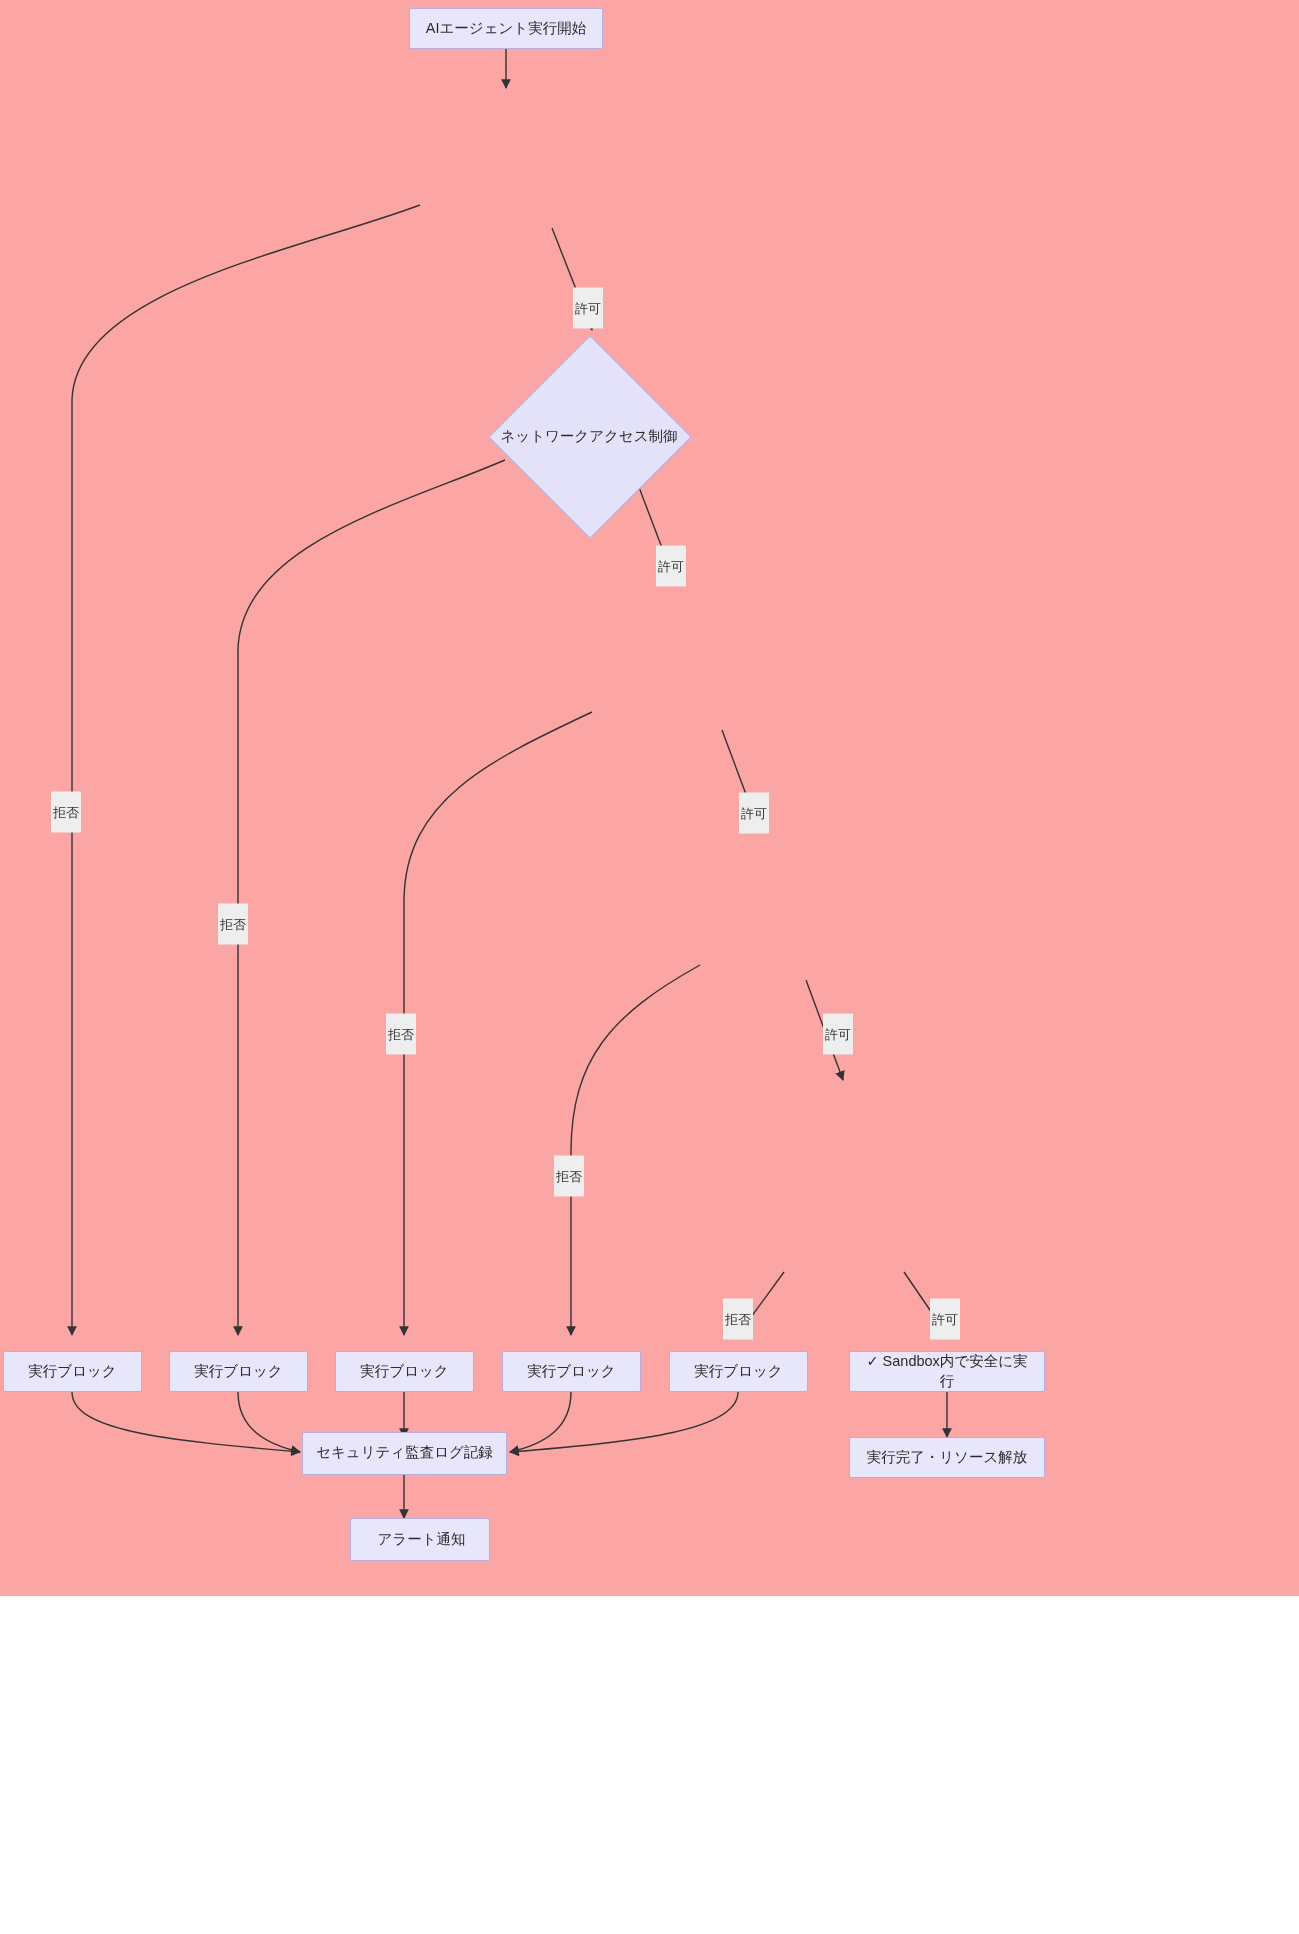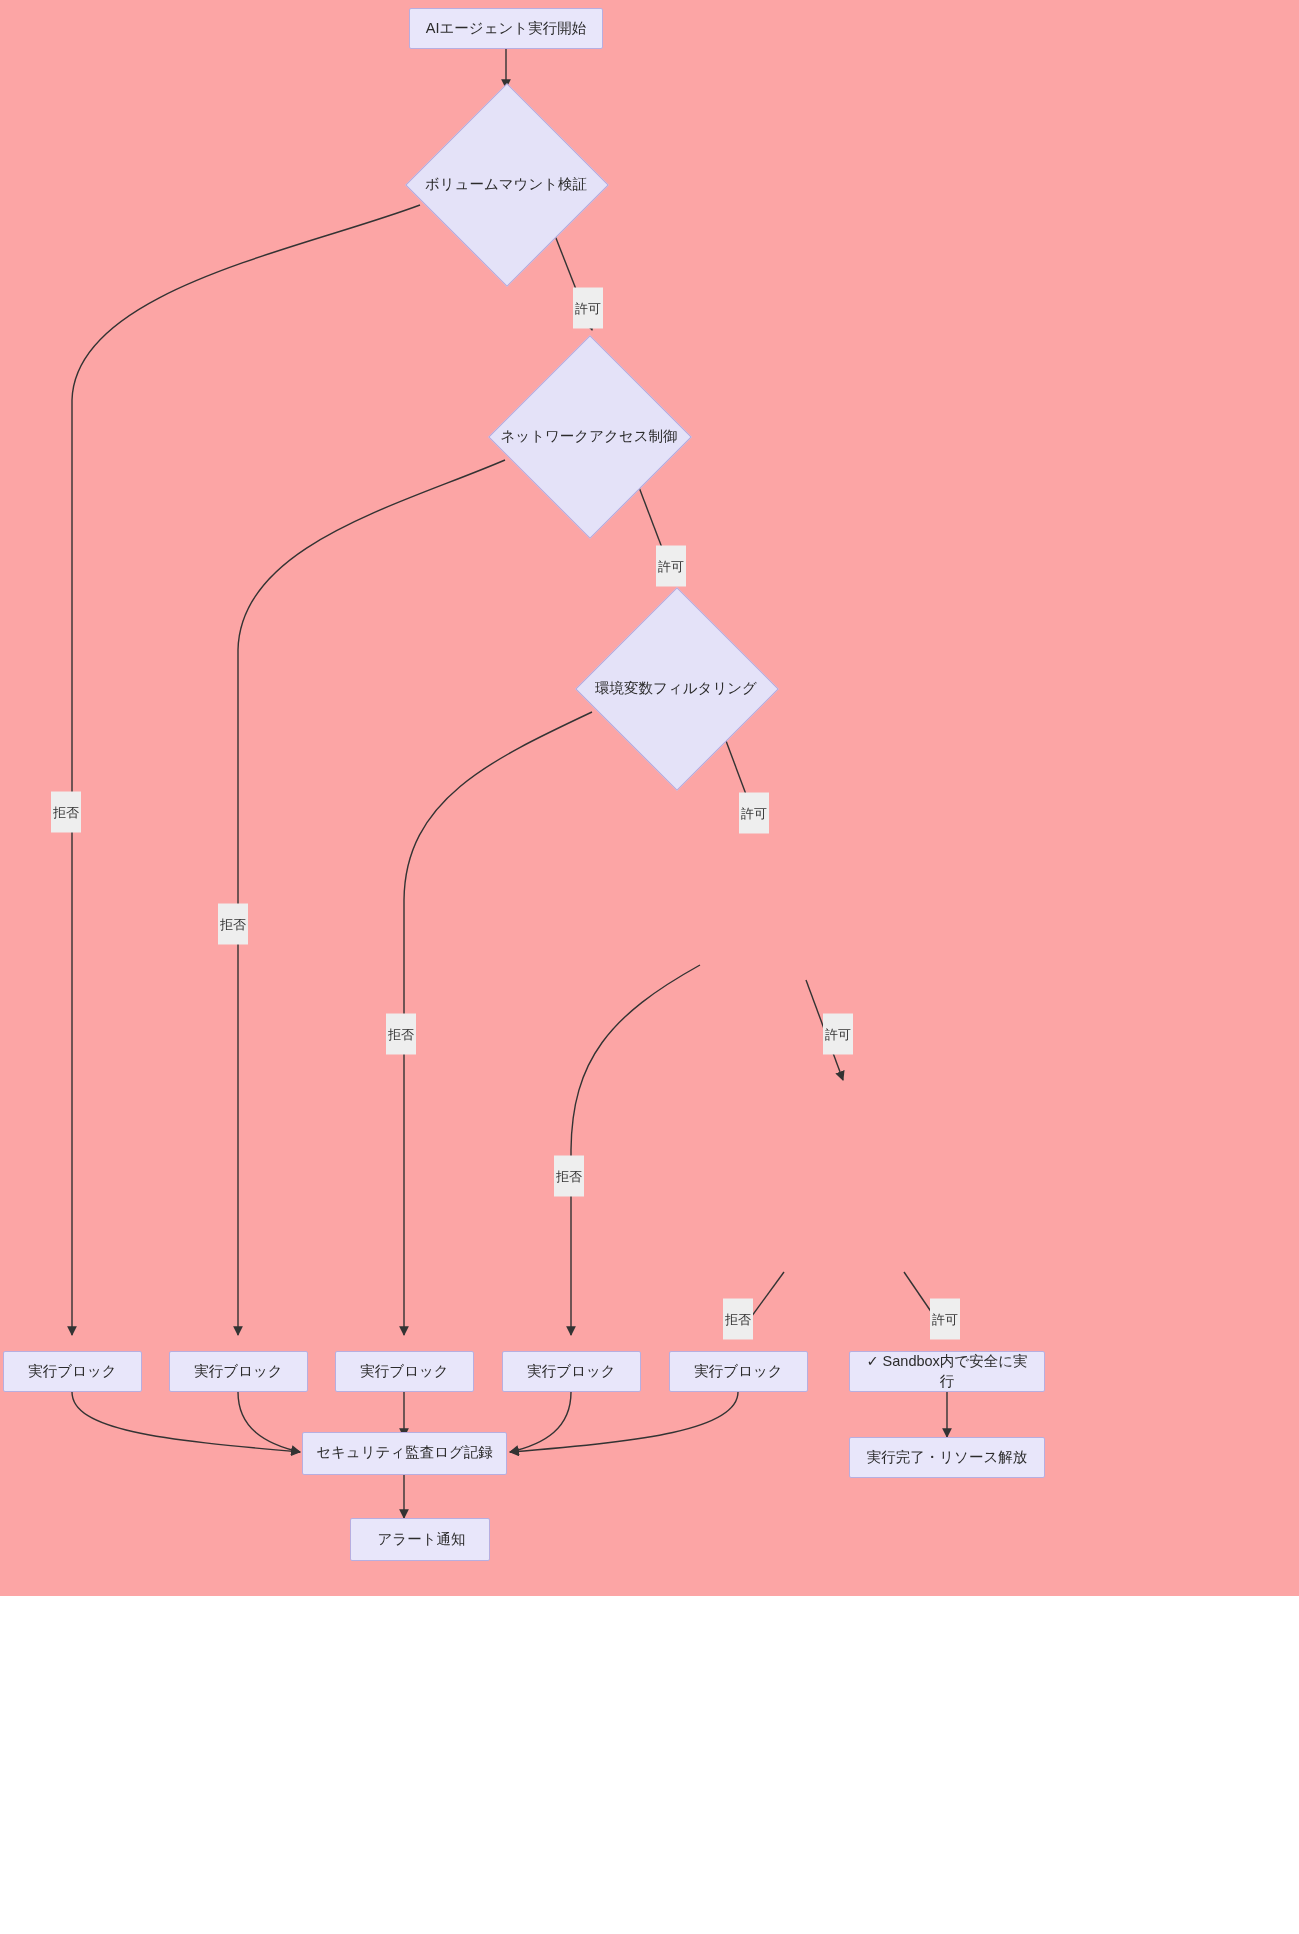--- a/index.html
+++ b/index.html
@@ -134,34 +134,26 @@
 
     <path class="edge-path" d="M 571,1392 C 571,1428 545,1444 510,1452" marker-end="url(#arrow)"></path>
 
     <path class="edge-path" d="M 404,1475 L 404,1518" marker-end="url(#arrow)"></path>
   </svg>
 
   <div class="node node-rect" style="left:409px; top:8px; width:194px; height:41px;">
     <span>AIエージェント実行開始</span>
   </div>
 
-  <div class="node node-diamond" style="left:406px; top:84px; width:200px; height:200px; --d:142px;">
-    <div class="diamond-shape"></div>
-    <span class="diamond-label">ボリュームマウント検証</span>
-  </div>
 
   <div class="node node-diamond" style="left:489px; top:336px; width:200px; height:200px; --d:142px;">
     <div class="diamond-shape"></div>
     <span class="diamond-label">ネットワークアクセス制御</span>
   </div>
 
-  <div class="node node-diamond" style="left:576px; top:588px; width:200px; height:200px; --d:142px;">
-    <div class="diamond-shape"></div>
-    <span class="diamond-label">環境変数フィルタリング</span>
-  </div>
 
 
 
   <div class="node node-rect" style="left:3px; top:1351px; width:139px; height:41px;">
     <span>実行ブロック</span>
   </div>
   <div class="node node-rect" style="left:169px; top:1351px; width:139px; height:41px;">
     <span>実行ブロック</span>
   </div>
   <div class="node node-rect" style="left:335px; top:1351px; width:139px; height:41px;">

